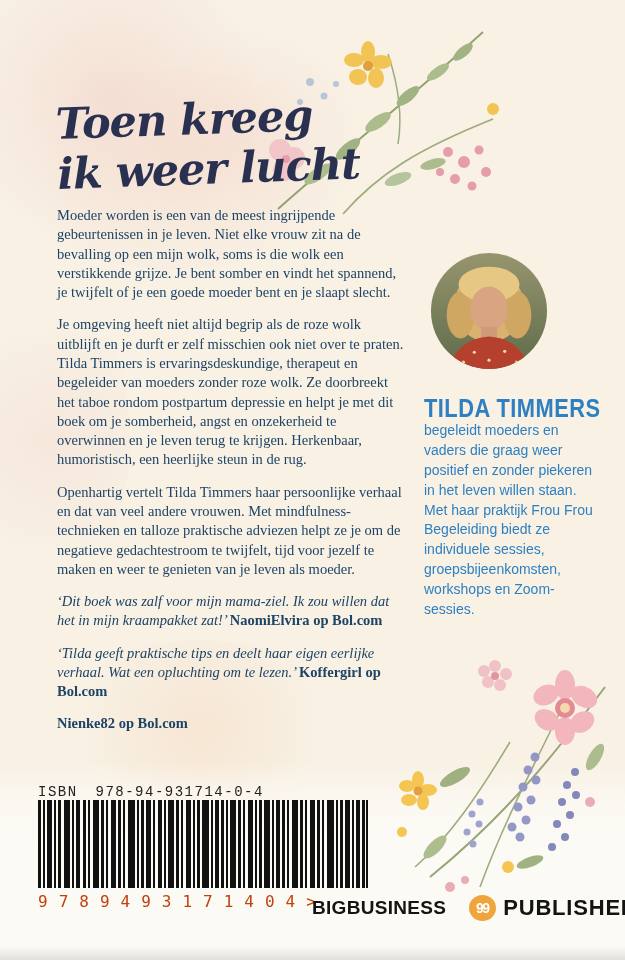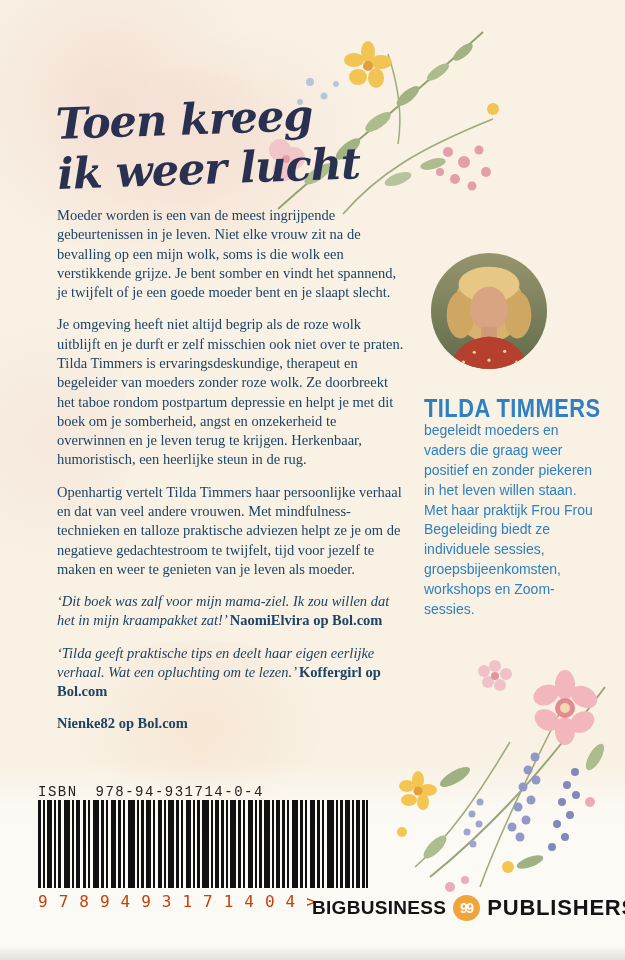--- a/index.html
+++ b/index.html
@@ -54,21 +54,21 @@
   }
   .publisher{
     position:absolute;left:312px;top:895px;z-index:3;display:flex;align-items:center;gap:7px;
     font-family:"Liberation Sans", sans-serif;font-weight:700;color:#141414;
   }
   .pub-left{font-size:19px;letter-spacing:.3px;}
   .pub-right{font-size:22px;letter-spacing:.8px;}
   .pub-badge{
     width:26px;height:26px;border-radius:50%;background:#f0a43c;color:#fff;
     display:flex;align-items:center;justify-content:center;
-    font-size:14px;font-weight:800;letter-spacing:-1.5px;padding-right:1px;
+    font-size:14px;font-weight:800;letter-spacing:-1.5px;padding-right:1px;margin-left:16px;
   }
 </style>
 </head>
 <body>
 
 <div class="page">
 
   <div class="blob blob1"></div>
   <div class="blob blob2"></div>
   <div class="blob blob3"></div>

